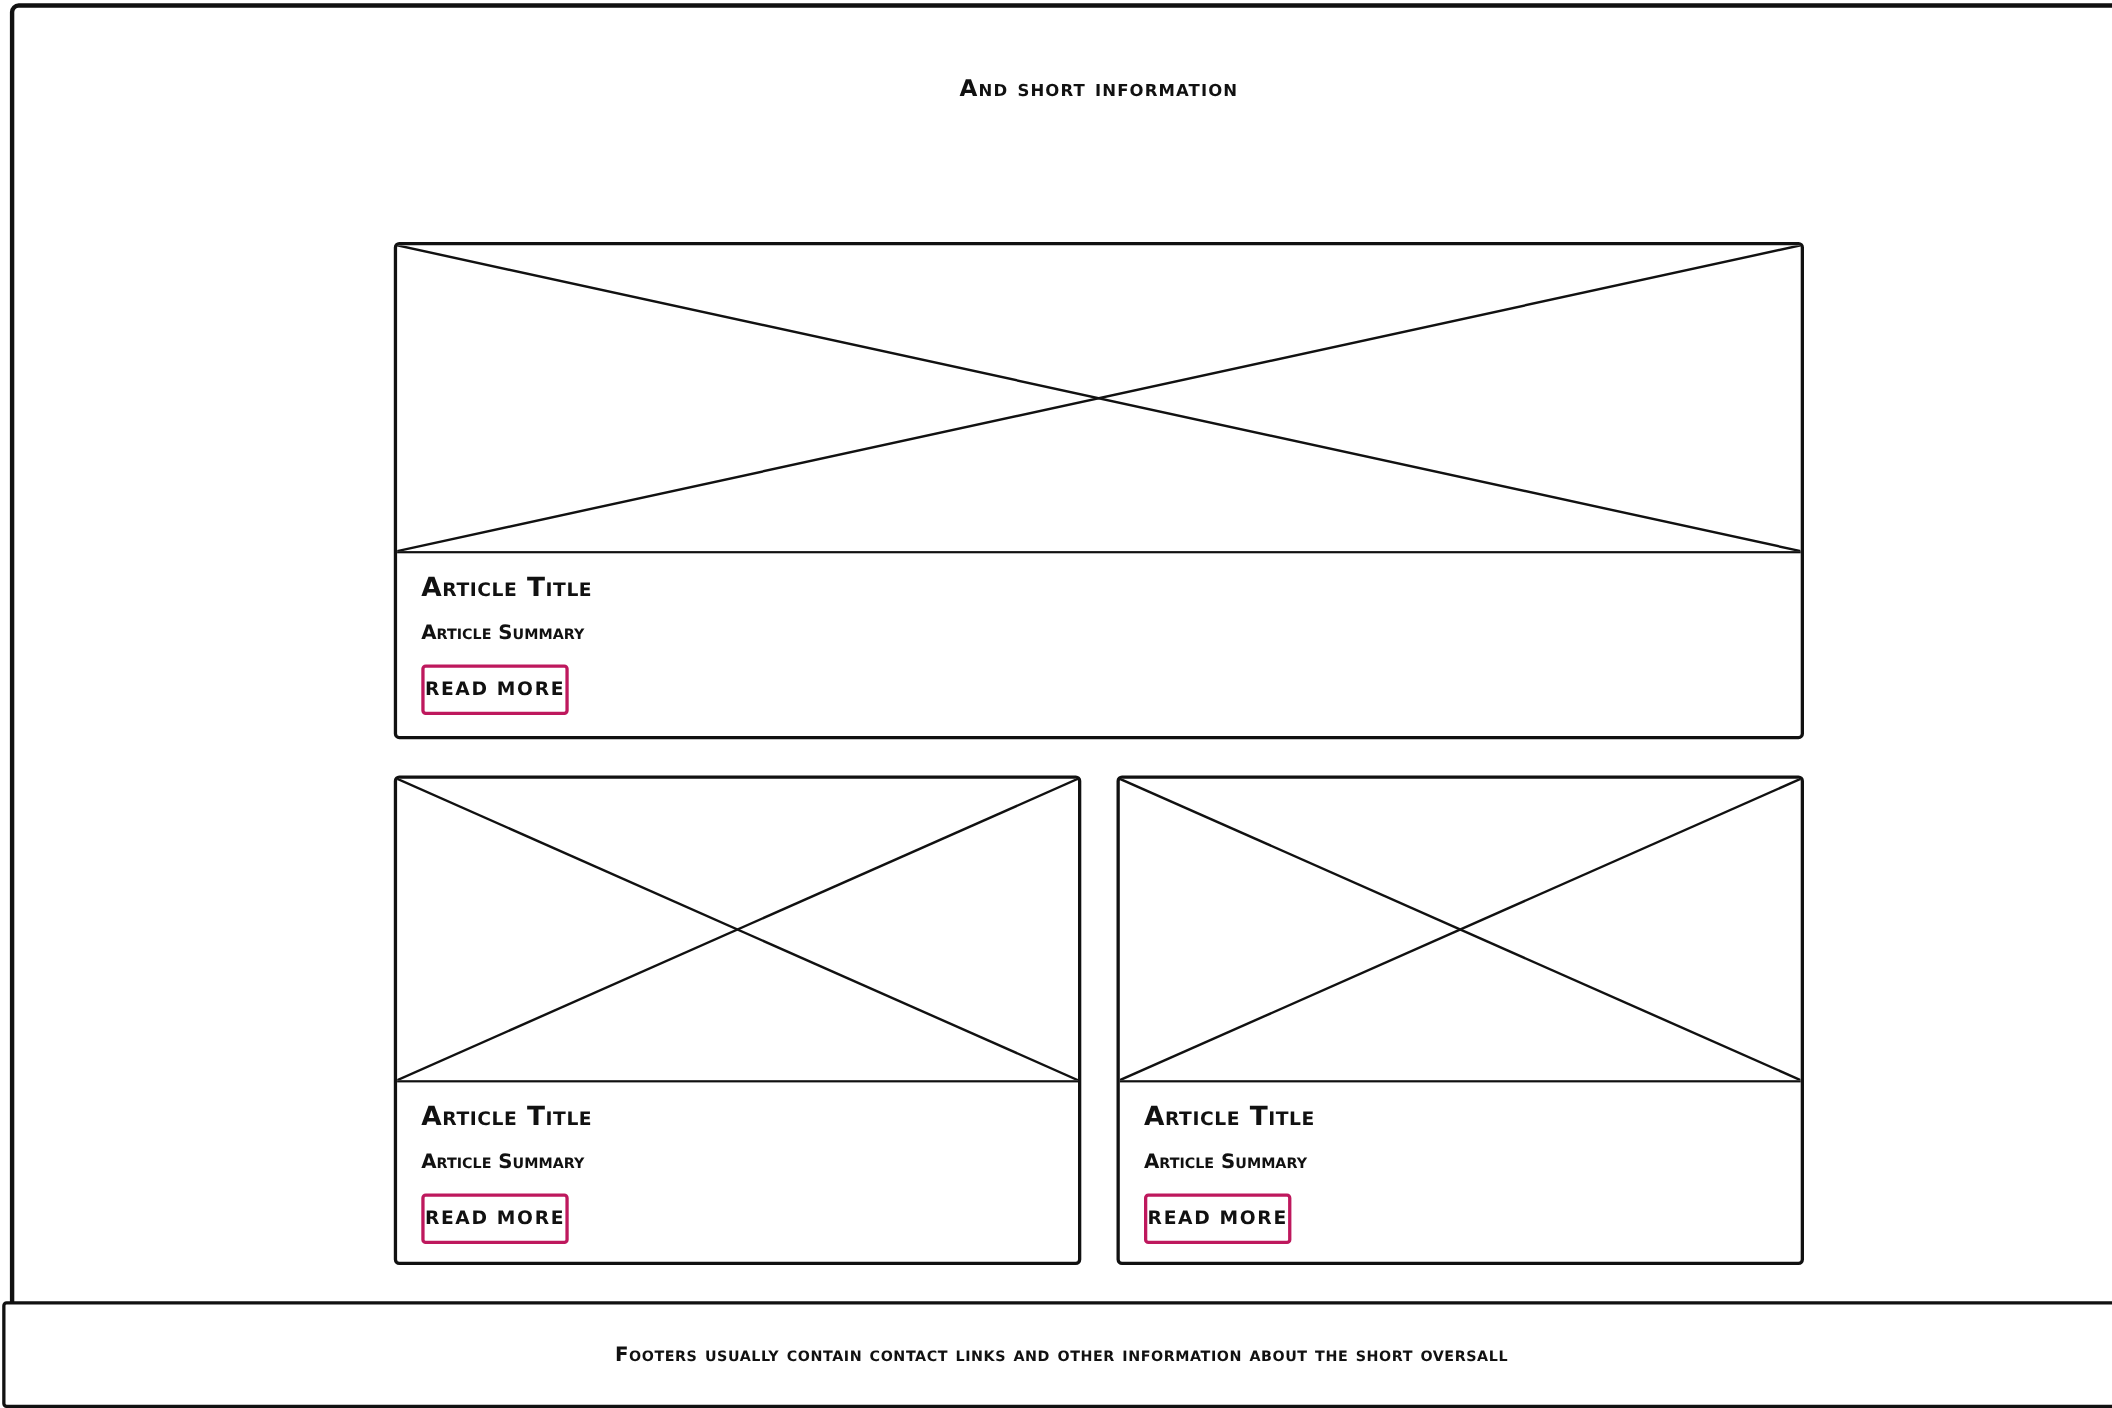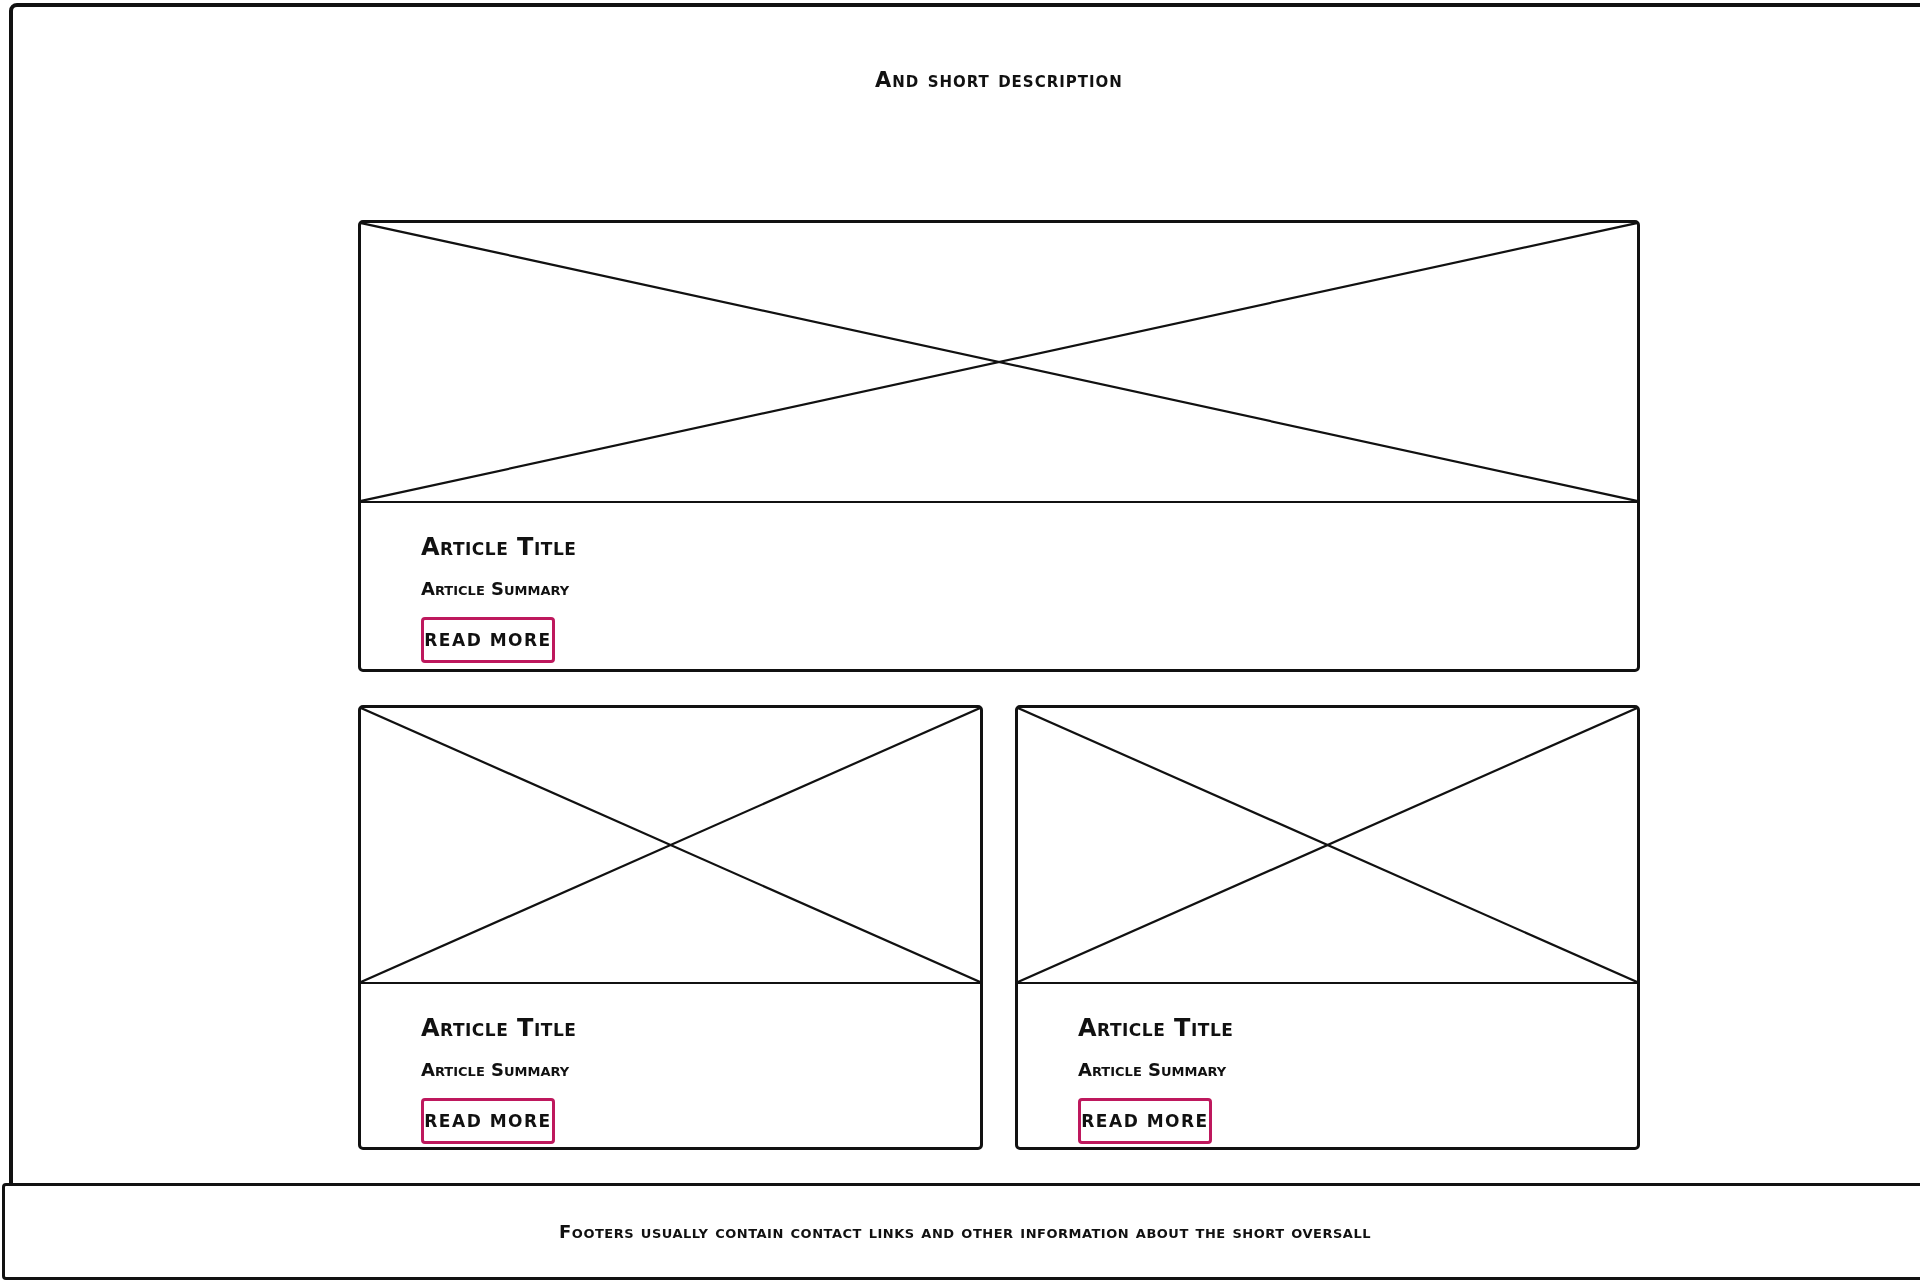--- a/index.html
+++ b/index.html
@@ -57,21 +57,21 @@
   .card-image {
     position: relative;
     width: 100%;
     border-bottom: 2px solid #111;
     overflow: hidden;
   }
   .card-hero .card-image { height: 280px; }
   .card-sm   .card-image { height: 276px; }
   .card-image svg { position: absolute; left: 0; top: 0; width: 100%; height: 100%; display: block; }
 
-  .card-body { padding: 30px 22px; margin-left: 38px; }
+  .card-body { padding: 17px 22px; }
   .article-title {
     font-size: 24px;
     font-variant: small-caps;
     letter-spacing: 0.5px;
   }
   .article-summary {
     margin-top: 17px;
     font-size: 18px;
     font-variant: small-caps;
   }
@@ -110,21 +110,21 @@
     font-variant: small-caps;
     letter-spacing: 0.5px;
   }
 </style>
 </head>
 <body>
 
 <div class="page-frame"></div>
 
 <header class="page-header">
-  <p class="page-desc">And short description</p>
+  <p class="page-desc">And short information</p>
 </header>
 
 <article class="card card-hero">
   <div class="card-image">
     <svg viewBox="0 0 100 100" preserveAspectRatio="none">
       <line x1="0" y1="0" x2="100" y2="100" stroke="#111" stroke-width="2.2" vector-effect="non-scaling-stroke"></line>
       <line x1="100" y1="0" x2="0" y2="100" stroke="#111" stroke-width="2.2" vector-effect="non-scaling-stroke"></line>
     </svg>
   </div>
   <div class="card-body">

